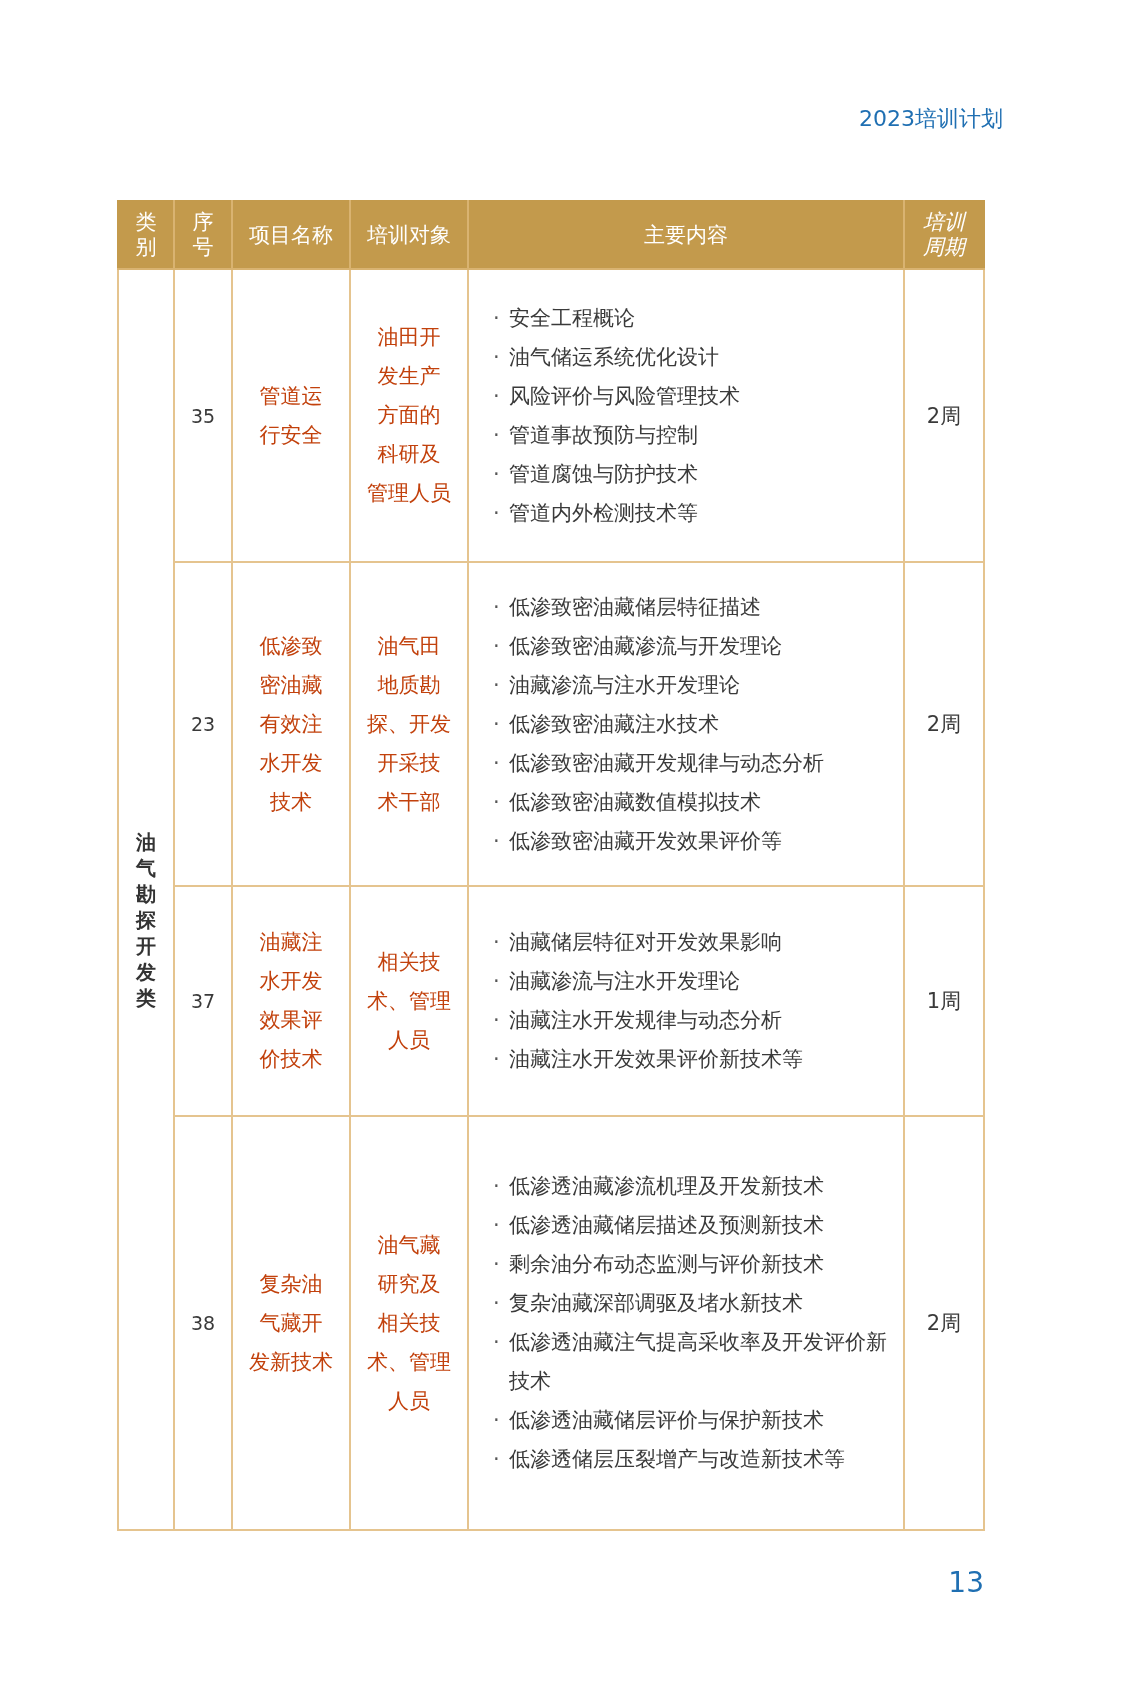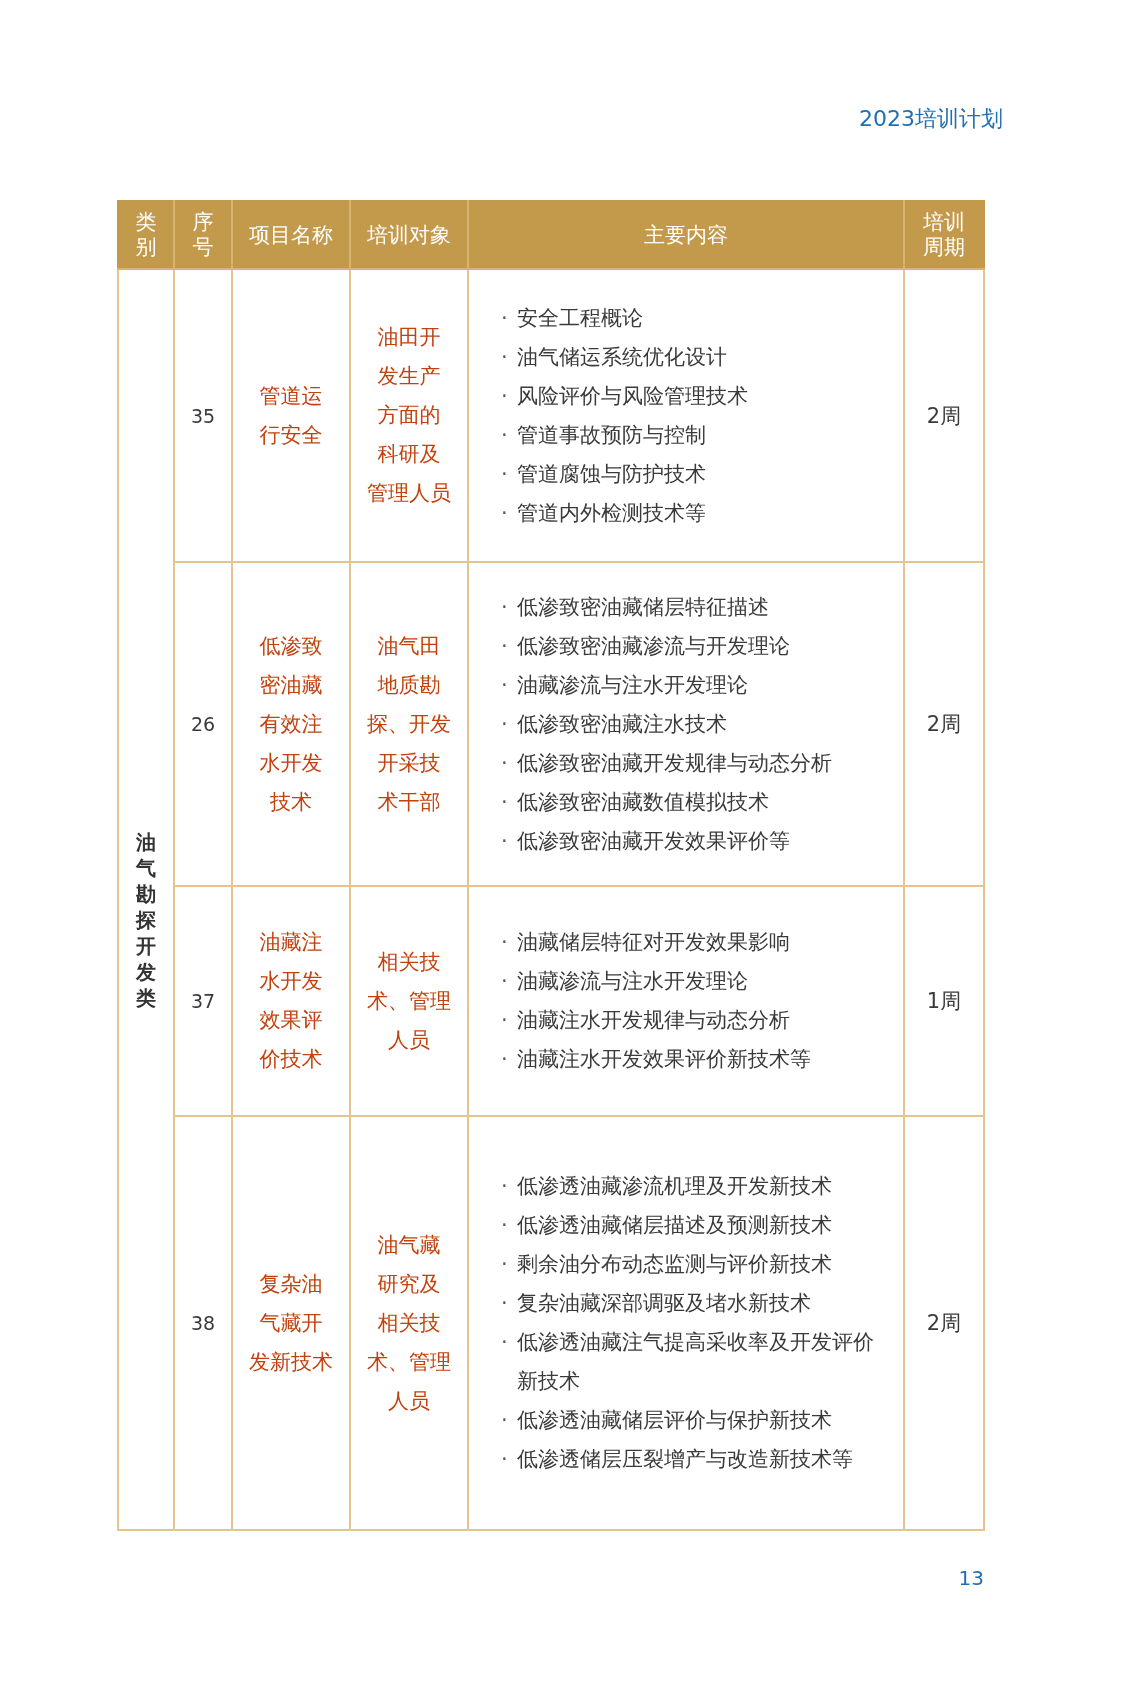--- a/index.html
+++ b/index.html
@@ -20,21 +20,21 @@
     right: 124px;
     top: 104px;
     font-size: 22px;
     color: #1f6fb2;
     letter-spacing: 0px;
   }
   .page-number {
     position: absolute;
     right: 143px;
     top: 1566px;
-    font-size: 20px;
+    font-size: 28px;
     color: #1f6fb2;
   }
   table.plan {
     position: absolute;
     left: 117px;
     top: 200px;
     border-collapse: collapse;
     table-layout: fixed;
     width: 866px;
   }
@@ -47,21 +47,21 @@
   table.plan thead th {
     background: #c39a4c;
     color: #ffffff;
     font-weight: normal;
     height: 66px;
     font-size: 21px;
     line-height: 25px;
     border-color: #d9b371;
   }
   table.plan thead tr th:first-child { border-left-color: #c39a4c; }
-  table.plan thead tr th:last-child { border-right-color: #c39a4c; }
+  table.plan thead tr th:last-child { border-right-color: #c39a4c; font-style: italic; }
   table.plan thead tr th { border-top-color: #c39a4c; }
   .stack { display: inline-block; line-height: 25px; }
   .category-cell {
     font-weight: bold;
     font-size: 20px;
     color: #333333;
   }
   .category-text {
     display: inline-block;
     width: 22px;
@@ -81,21 +81,21 @@
   .multi-line span { display: block; }
   .content-cell {
     text-align: left !important;
     padding-left: 20px !important;
     font-size: 21px;
     line-height: 39px;
     color: #3a3a3a;
   }
   .content-cell ul {
     list-style: none;
-    margin: 12px;
+    margin: 4px;
     padding: 0;
   }
   .content-cell li {
     position: relative;
     padding-left: 16px;
   }
   .content-cell li::before {
     content: "·";
     position: absolute;
     left: 0;
@@ -171,21 +171,21 @@
           <li>风险评价与风险管理技术</li>
           <li>管道事故预防与控制</li>
           <li>管道腐蚀与防护技术</li>
           <li>管道内外检测技术等</li>
         </ul>
       </td>
       <td class="period-cell">2周</td>
     </tr>
 
     <tr style="height:324px">
-      <td class="seq-cell">26</td>
+      <td class="seq-cell">23</td>
       <td class="name-cell multi-line">
         <span>低渗致</span>
         <span>密油藏</span>
         <span>有效注</span>
         <span>水开发</span>
         <span>技术</span>
       </td>
       <td class="target-cell multi-line">
         <span>油气田</span>
         <span>地质勘</span>

